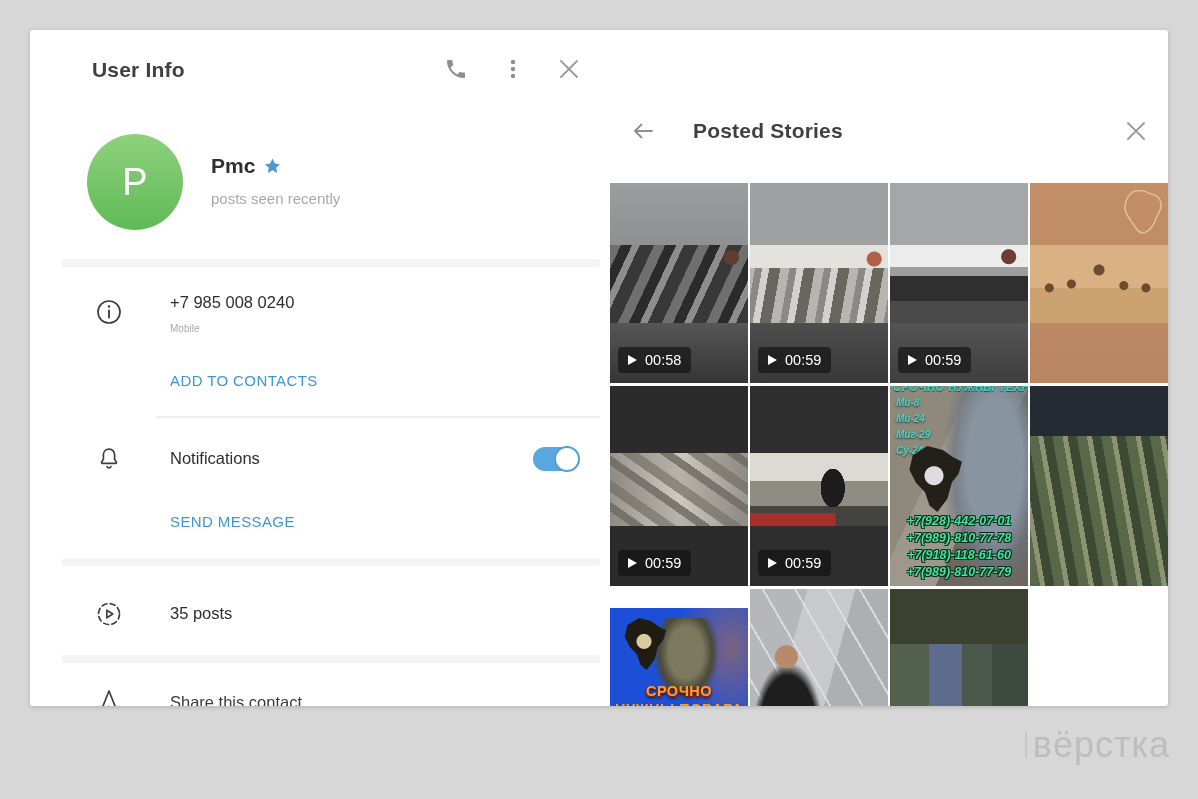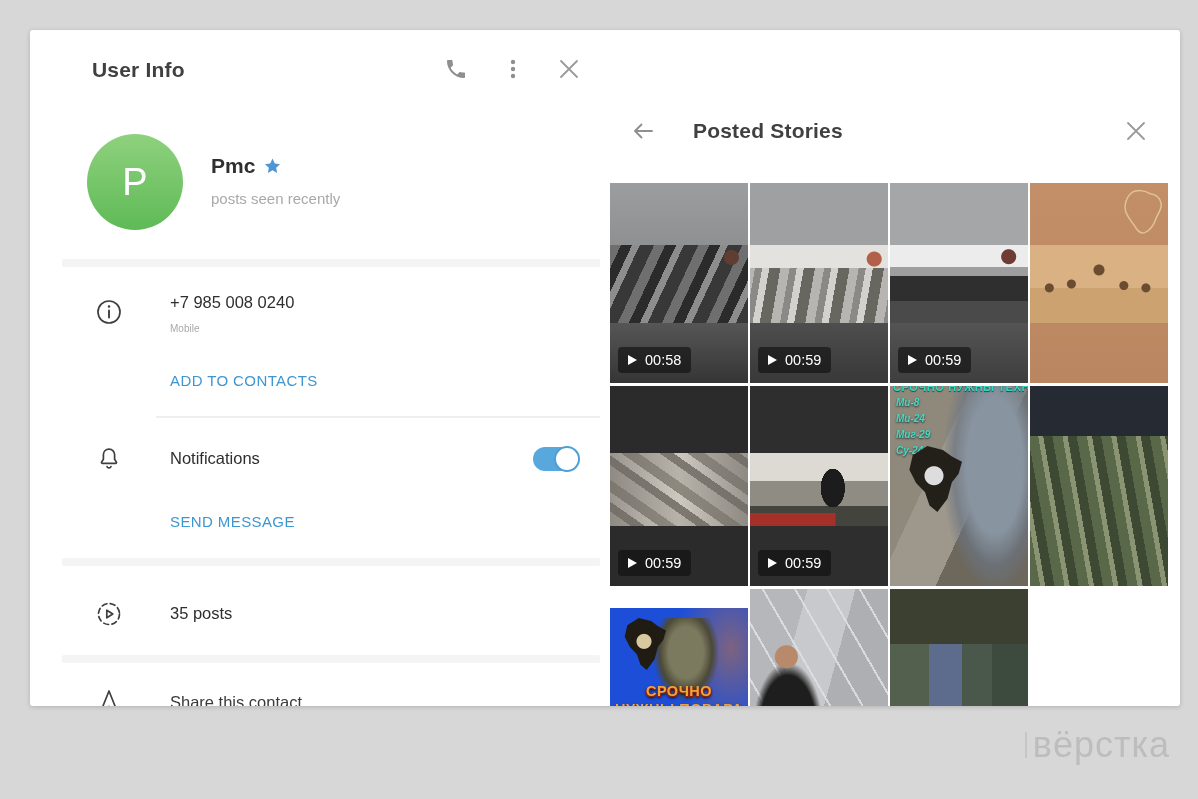--- a/index.html
+++ b/index.html
@@ -6,21 +6,20 @@
   body{
     width:1198px;height:799px;overflow:hidden;position:relative;
     background:#d7d7d7;
     font-family:"Liberation Sans","DejaVu Sans",sans-serif;
     -webkit-font-smoothing:antialiased;
   }
   .window{
     position:absolute;left:30px;top:30px;width:1138px;height:676px;
     background:#ffffff;border-radius:3px;overflow:hidden;
     box-shadow:0 1px 5px rgba(0,0,0,.18);
-    padding-left:12px;
   }
   
   .left-panel{position:absolute;left:0;top:0;width:570px;height:676px;}
   .panel-title{position:absolute;left:62px;top:54px;font-size:21px;font-weight:700;color:#404040;letter-spacing:.2px;transform:translateY(-50%);top:40px;}
   .hbtn{position:absolute;width:30px;height:30px;display:flex;align-items:center;justify-content:center;cursor:pointer;}
   .call-btn{left:411px;top:24px;}
   .menu-btn{left:468px;top:24px;}
   .close-btn{left:524px;top:24px;}
   .avatar{
     position:absolute;left:57px;top:104px;width:96px;height:96px;border-radius:50%;
@@ -290,20 +289,26 @@
       <div class="cell r2 t8">
         <div class="person"></div>
         <div class="headline">СРОЧНО НУЖНЫ ТЕХНИКИ</div>
         <div class="ac-list">
           <div>Ми-8</div>
           <div>Ми-24</div>
           <div>Миг-29</div>
           <div>Су-24</div>
         </div>
         <div class="africa-badge"></div>
+        <div class="phones">
+          <div>+7(928)-442-07-01</div>
+          <div>+7(989)-810-77-78</div>
+          <div>+7(918)-118-61-60</div>
+          <div>+7(989)-810-77-79</div>
+        </div>
       </div>
 
       <div class="cell t9">
         <div class="art low"></div>
       </div>
 
       <div class="cell t10">
         <div class="glow"></div>
         <div class="soldier"></div>
         <div class="africa-badge"></div>

